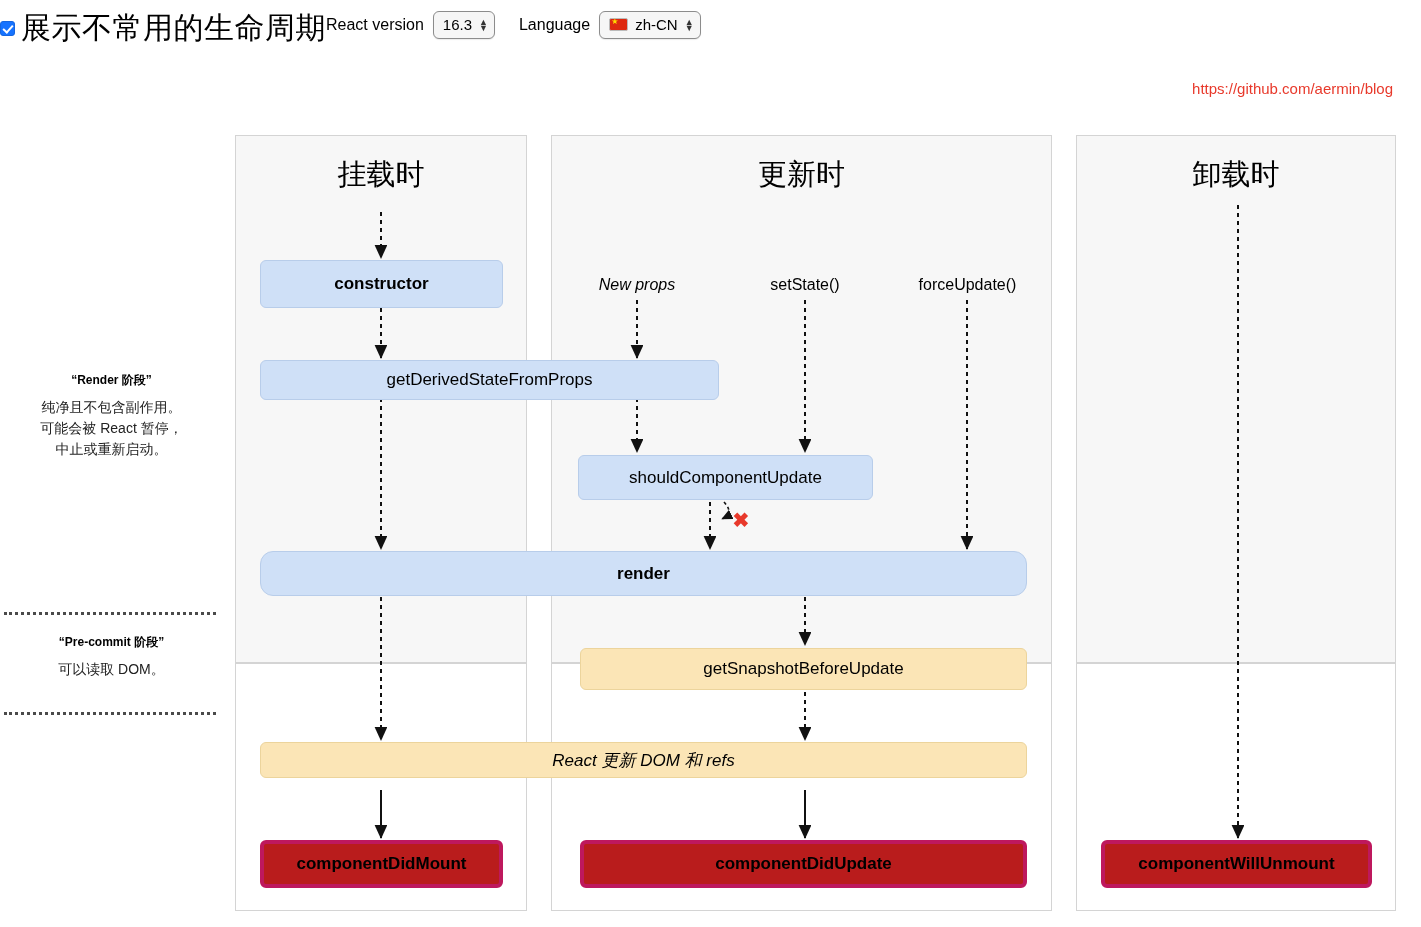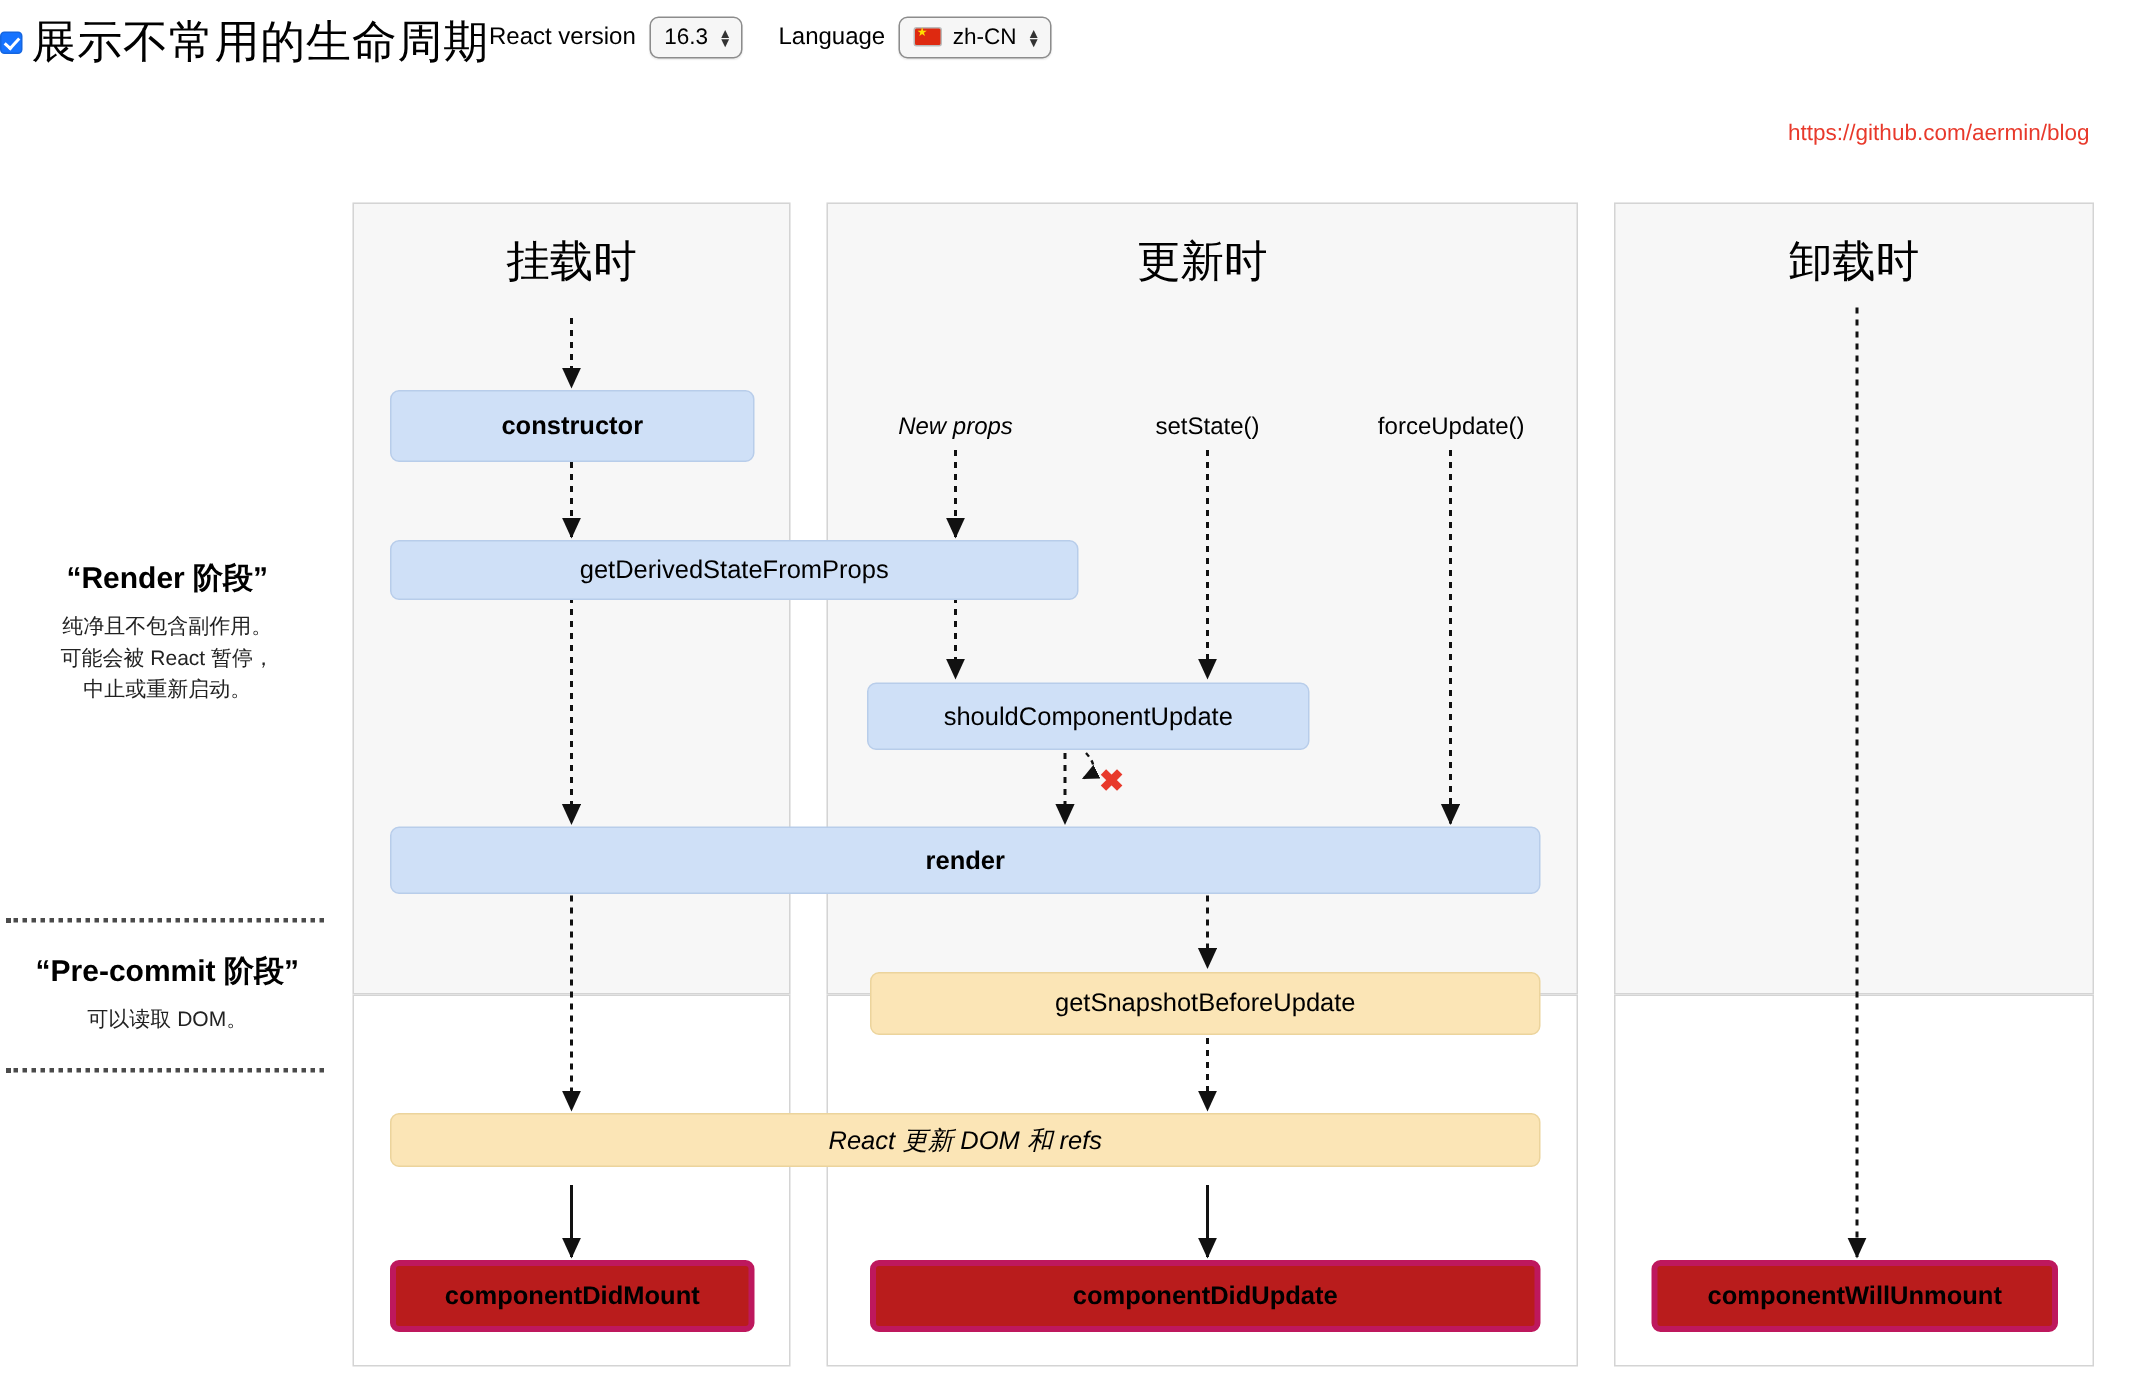--- a/index.html
+++ b/index.html
@@ -107,21 +107,21 @@
   .n-green { background: #b91c1c; border: 4px solid #be185d; text-align: right; }
   .bold { font-weight: bold; }
   .italic { font-style: italic; }
 
   .plain {
     position: absolute; text-align: center; font-size: 16px;
   }
 
   
   .phase { position: absolute; text-align: center; width: 215px; left: 4px; }
-  .phase .p-title { font-size: 20px; font-weight: bold; margin-bottom: 8px; }
+  .phase .p-title { font-size: 12px; font-weight: bold; margin-bottom: 8px; }
   .phase .p-body { font-size: 14px; line-height: 1.5; color: #222; }
 
   .dotrule {
     position: absolute; left: 4px; width: 212px;
     border-top: 3px dotted #4a4a4a; height: 0;
   }
 
   svg.arrows { position: absolute; left: 0; top: 0; width: 1421px; height: 927px; pointer-events: none; }
 </style>
 </head>
@@ -222,20 +222,20 @@
 
   <div class="plain italic" style="left:577px; top:276px; width:120px;">New props</div>
   <div class="plain" style="left:745px; top:276px; width:120px;">setState()</div>
   <div class="plain" style="left:900px; top:276px; width:135px;">forceUpdate()</div>
 
   <div class="plain bold" style="left:726px; top:508px; width:30px; font-size:20px; color:#e8392b;">✖</div>
 
   <div class="node n-blue bold" style="left:260px; top:260px; width:243px; height:48px;">constructor</div>
   <div class="node n-blue" style="left:260px; top:360px; width:459px; height:40px;">getDerivedStateFromProps</div>
   <div class="node n-blue" style="left:578px; top:455px; width:295px; height:45px;">shouldComponentUpdate</div>
-  <div class="node n-blue bold" style="left:260px; top:551px; width:767px; height:45px;">render</div>
+  <div class="node n-blue bold" style="left:260px; top:551px; width:767px; height:45px;border-radius:13px;">render</div>
   <div class="node n-yellow" style="left:580px; top:648px; width:447px; height:42px;">getSnapshotBeforeUpdate</div>
   <div class="node n-yellow italic" style="left:260px; top:742px; width:767px; height:36px;">React 更新 DOM 和 refs</div>
   <div class="node n-green bold" style="left:260px; top:840px; width:243px; height:48px;">componentDidMount</div>
   <div class="node n-green bold" style="left:580px; top:840px; width:447px; height:48px;">componentDidUpdate</div>
   <div class="node n-green bold" style="left:1101px; top:840px; width:271px; height:48px;">componentWillUnmount</div>
 
 </div>
 
 </body></html>

